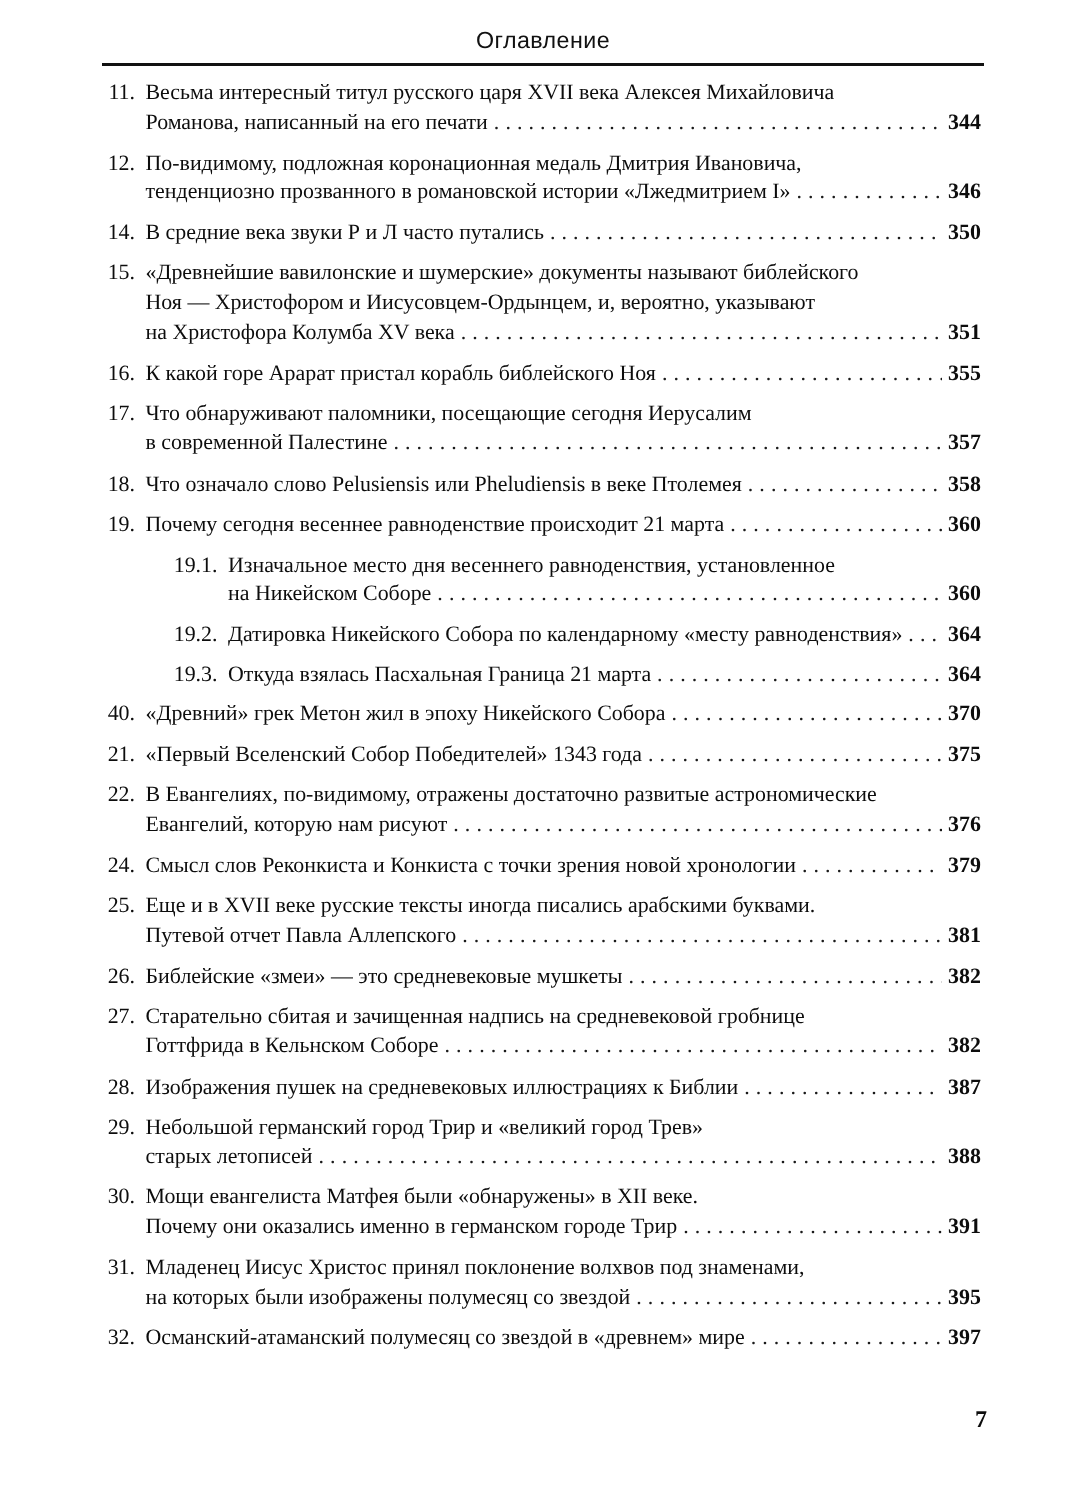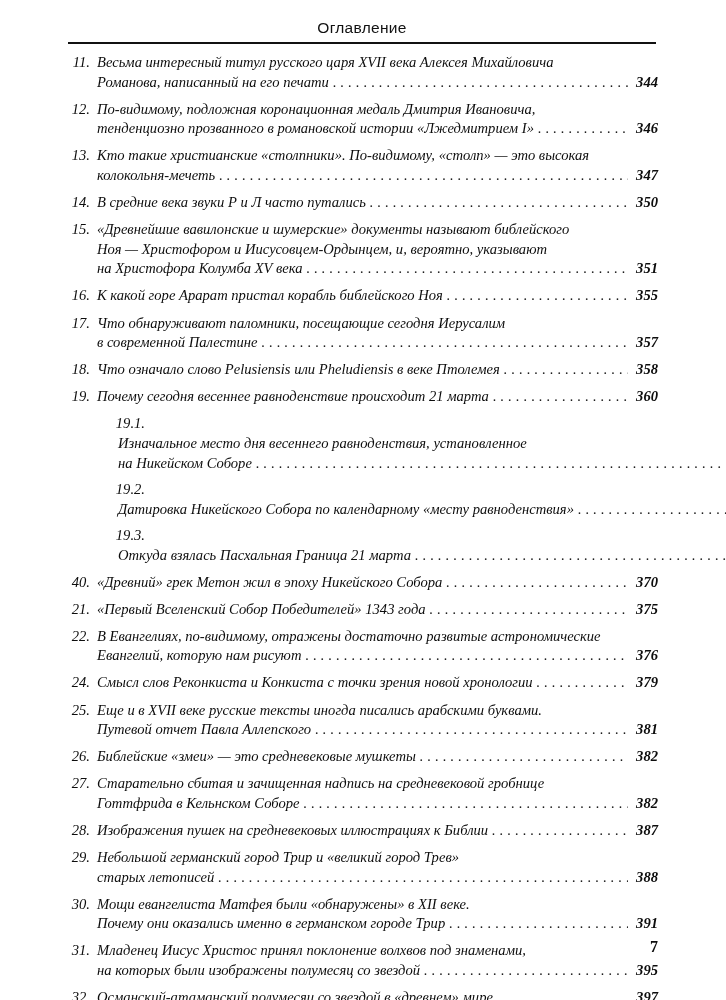--- a/index.html
+++ b/index.html
@@ -52,26 +52,24 @@
     left: 68px;
     width: 590px;
   }
 
   .entry {
     display: flex;
     align-items: flex-start;
     margin-bottom: 7.5px;
     font-size: 14.6px;
     line-height: 19.6px;
-    font-style: italic;
   }
   .entry.sub {
     padding-left: 43px;
     margin-bottom: 7px;
-    flex-direction: column;
   }
 
   .num {
     flex: 0 0 auto;
     text-align: right;
     font-size: 14.6px;
     line-height: 19.6px;
     white-space: nowrap;
   }
   .entry > .num { width: 22px; }
@@ -104,21 +102,21 @@
   }
   .ln .leader::before {
     content: ". . . . . . . . . . . . . . . . . . . . . . . . . . . . . . . . . . . . . . . . . . . . . . . . . . . . . . . . . . . . . . . . . . . . . . . . . . . . . . . . . . . . . . . . . . . . . . .";
     display: block;
     white-space: nowrap;
     letter-spacing: 0.2px;
   }
   .ln .pg {
     flex: 0 0 auto;
     font-weight: bold;
-    text-align: right;
+    text-align: left;
     min-width: 26px;
     padding-left: 2px;
   }
   
   .ln.plain .txt { white-space: pre-wrap; }
 
   
   .folio {
     position: absolute;
     left: 0;
@@ -159,33 +157,20 @@
             <span class="txt">По-видимому, подложная коронационная медаль Дмитрия Ивановича,</span>
           </div>
           <div class="ln">
             <span class="txt">тенденциозно прозванного в романовской истории «Лжедмитрием I»</span>
             <span class="leader"></span>
             <span class="pg">346</span>
           </div>
         </div>
       </div>
       <div class="entry">
-        <div class="num">13.</div>
-        <div class="body">
-          <div class="ln plain">
-            <span class="txt">Кто такие христианские «столпники». По-видимому, «столп» — это высокая</span>
-          </div>
-          <div class="ln">
-            <span class="txt">колокольня-мечеть</span>
-            <span class="leader"></span>
-            <span class="pg">347</span>
-          </div>
-        </div>
-      </div>
-      <div class="entry">
         <div class="num">14.</div>
         <div class="body">
           <div class="ln">
             <span class="txt">В средние века звуки Р и Л часто путались</span>
             <span class="leader"></span>
             <span class="pg">350</span>
           </div>
         </div>
       </div>
       <div class="entry">

